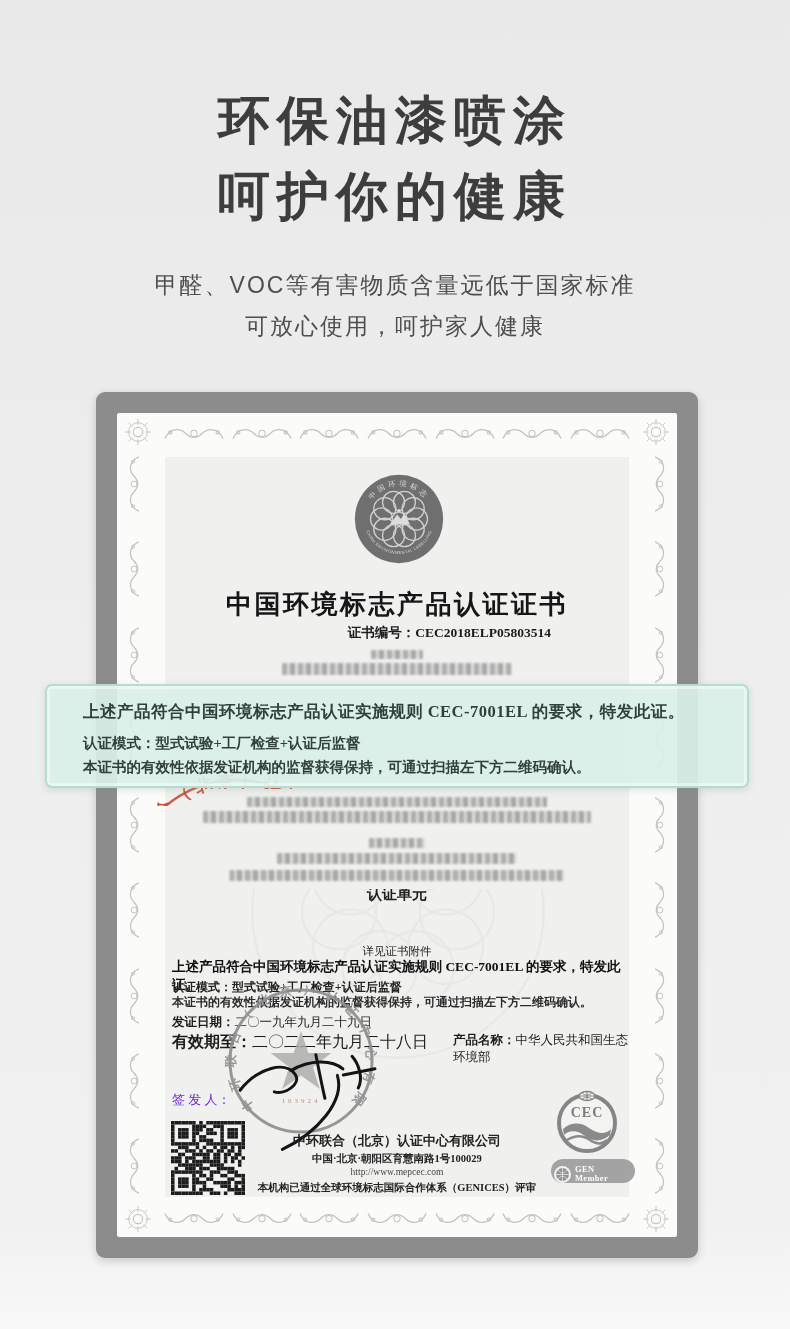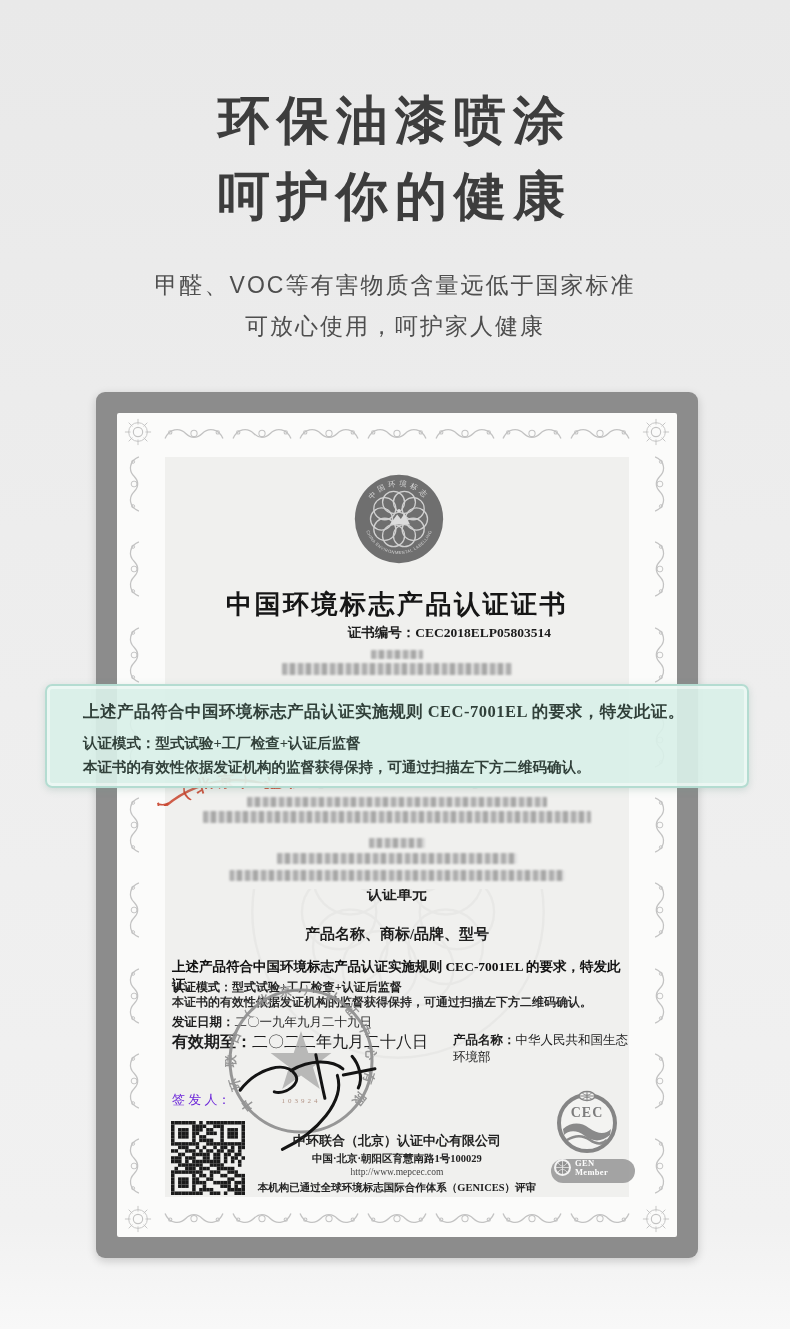--- a/index.html
+++ b/index.html
@@ -31,21 +31,21 @@
     box-shadow:inset 0 0 0 3px rgba(255,255,255,.45),0 2px 7px rgba(110,150,140,.25);
     padding:15px 18px 0 36px;}
   .banner div{font-family:"Liberation Serif","DejaVu Serif",serif;color:#31403a;}
   .bn1{font-size:16.5px;font-weight:bold;letter-spacing:.5px;margin-bottom:11px;}
   .bn2{font-size:14.5px;font-weight:bold;margin-bottom:5px;}
   .bn3{font-size:14.5px;font-weight:bold;}
   
   .sealband{left:22px;top:376px;width:236px;height:38px;overflow:hidden;z-index:12;}
   .patch{z-index:13;}
   .footer-c{position:absolute;left:0;right:0;text-align:center;color:#222;}
-  .genpill{position:absolute;width:84px;height:24px;background:#9d9d9d;border-radius:12px;display:flex;align-items:flex-start;opacity:.92;}
+  .genpill{position:absolute;width:84px;height:24px;background:#9d9d9d;border-radius:12px;display:flex;align-items:flex-end;opacity:.92;}
   .genpill .glb{width:17px;height:17px;border-radius:50%;background:#f4f4f4;margin-left:3px;position:relative;overflow:hidden;}
   .genpill .txt{color:#fff;font-size:8.5px;line-height:9px;margin-left:4px;font-weight:bold;letter-spacing:.3px;}
 </style>
 </head>
 <body>
 
 <svg width="0" height="0" style="position:absolute" aria-hidden="true">
   <defs>
     <symbol id="curlH" viewBox="0 0 60 20">
       <path d="M2,13 C6,3 16,2 22,8 C27,13 33,13 38,8 C44,2 54,3 58,13" fill="none" stroke="currentColor" stroke-width="1.3"></path>
@@ -235,21 +235,21 @@
       <div class="redact" style="top:206px;width:230px;height:12px"></div>
 
       <div class="abs patch" style="left:40px;right:40px;top:332px;height:100px;background:#f0f0ee"></div>
       <div class="redact patch" style="top:340px;width:300px;height:10px"></div>
       <div class="redact patch" style="top:354px;width:388px;height:12px"></div>
       <div class="redact patch" style="top:381px;width:56px;height:10px"></div>
       <div class="redact patch" style="top:396px;width:240px;height:11px"></div>
       <div class="redact patch" style="top:413px;width:335px;height:11px"></div>
 
       <div class="cline" style="top:428px;font-size:15px;font-weight:bold">认证单元</div>
-      <div class="cline" style="top:468px;font-size:15px;font-weight:bold">产品名称、商标/品牌、型号</div>
+      <div class="cline" style="top:487px;font-size:11.5px">详见证书附件</div>
 
       <div class="abs" style="left:7px;right:6px;top:501px;font-size:13.5px;font-weight:bold;color:#111">上述产品符合中国环境标志产品认证实施规则 CEC-7001EL 的要求，特发此证。</div>
       <div class="abs" style="left:7px;top:522px;font-size:12px;font-weight:bold;color:#222">认证模式：型式试验+工厂检查+认证后监督</div>
       <div class="abs" style="left:7px;top:537px;font-size:12px;font-weight:bold;color:#2a2a2a">本证书的有效性依据发证机构的监督获得保持，可通过扫描左下方二维码确认。</div>
 
       <div class="abs" style="left:7px;top:557px;font-size:12.5px;color:#1d1d1d"><b>发证日期：</b><span>二〇一九年九月二十九日</span></div>
       <div class="abs" style="left:7px;top:575px;font-size:16px;color:#1d1d1d"><b>有效期至：</b><span>二〇二二年九月二十八日</span></div>
       <div class="abs" style="left:288px;top:575px;font-size:12.5px;color:#1d1d1d"><b>产品名称：</b><span>中华人民共和国生态环境部</span></div>
 
       <svg class="abs" style="left:60px;top:528px;opacity:.92" width="152" height="152" viewBox="0 0 152 152">

